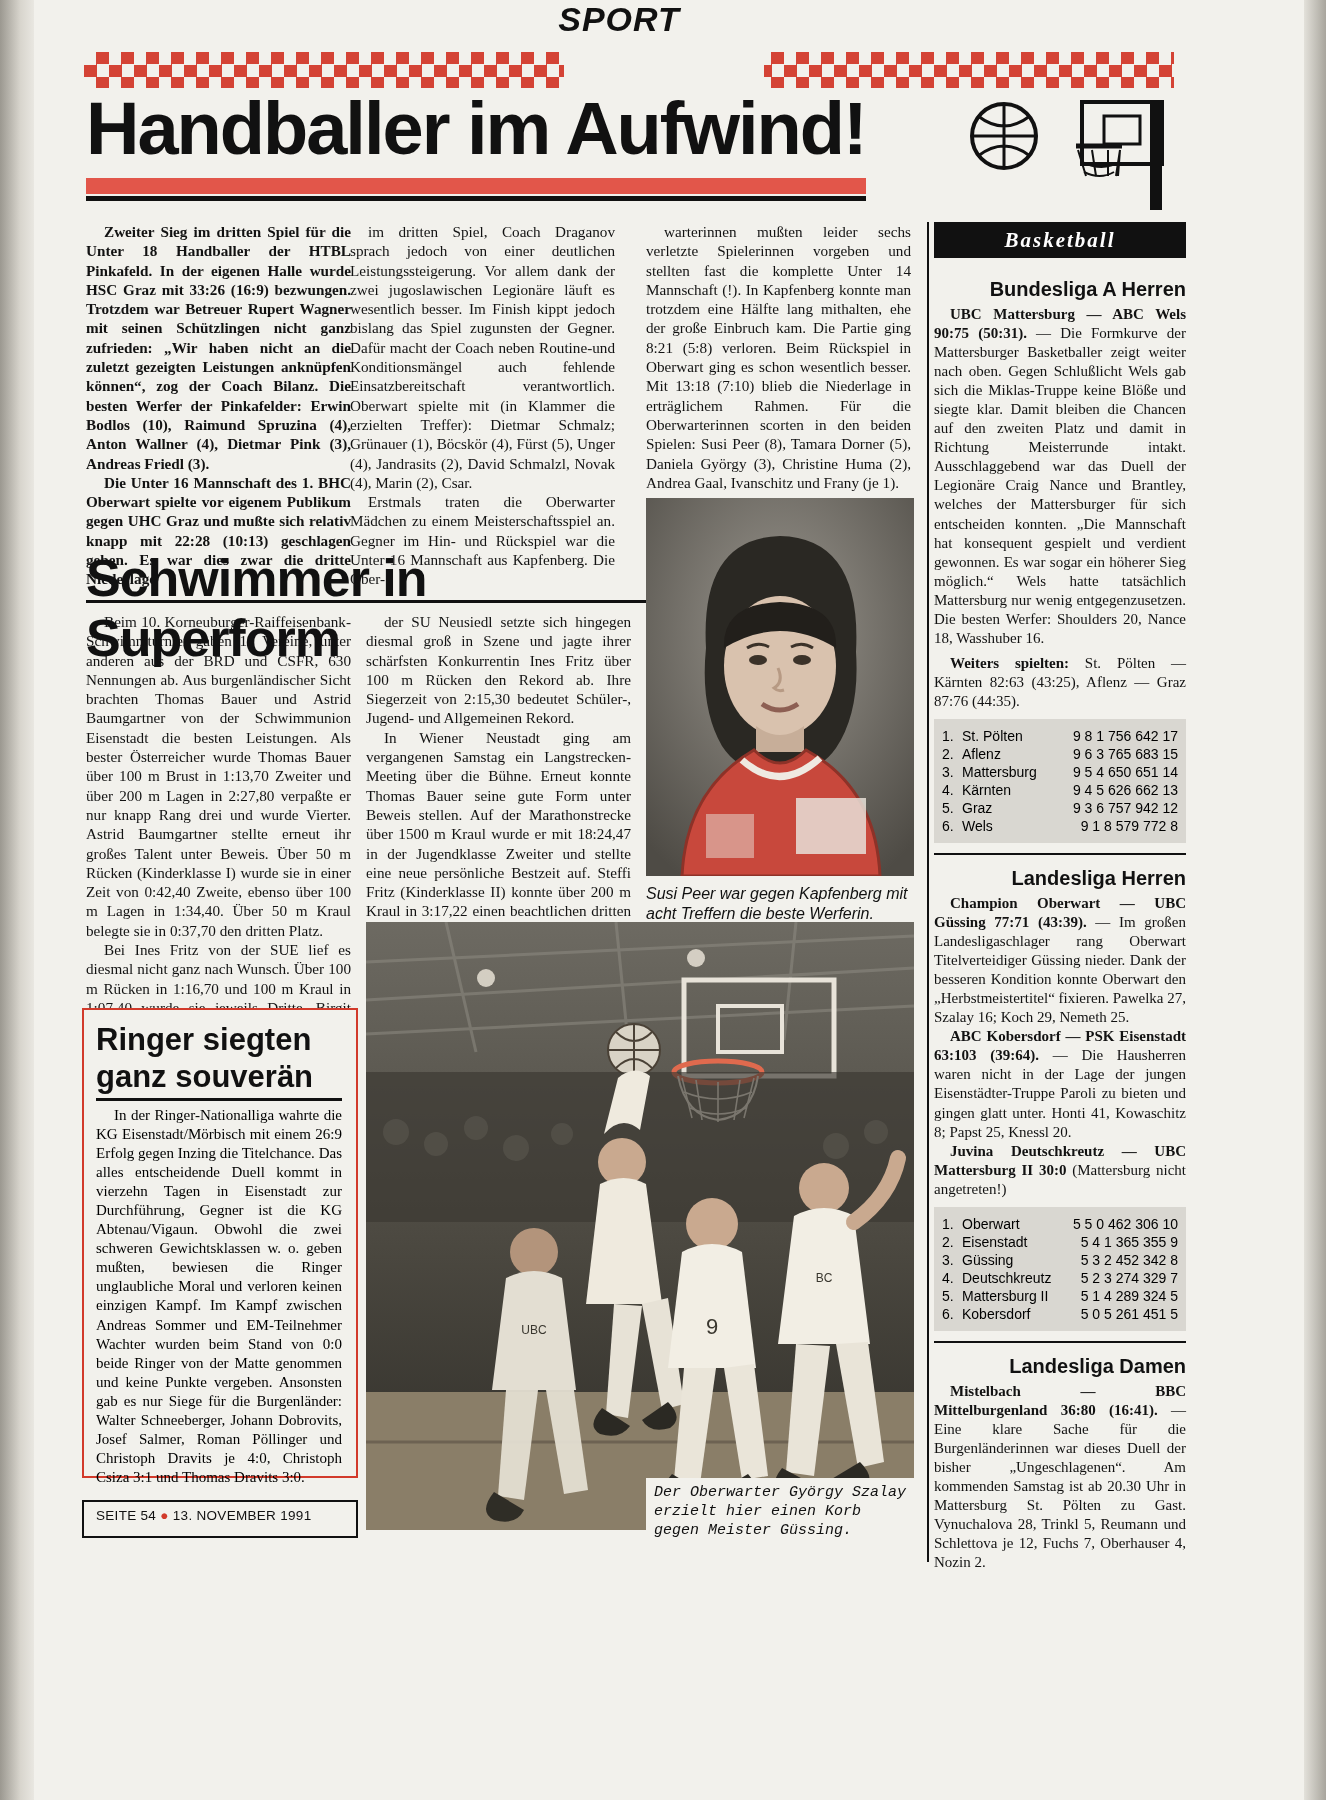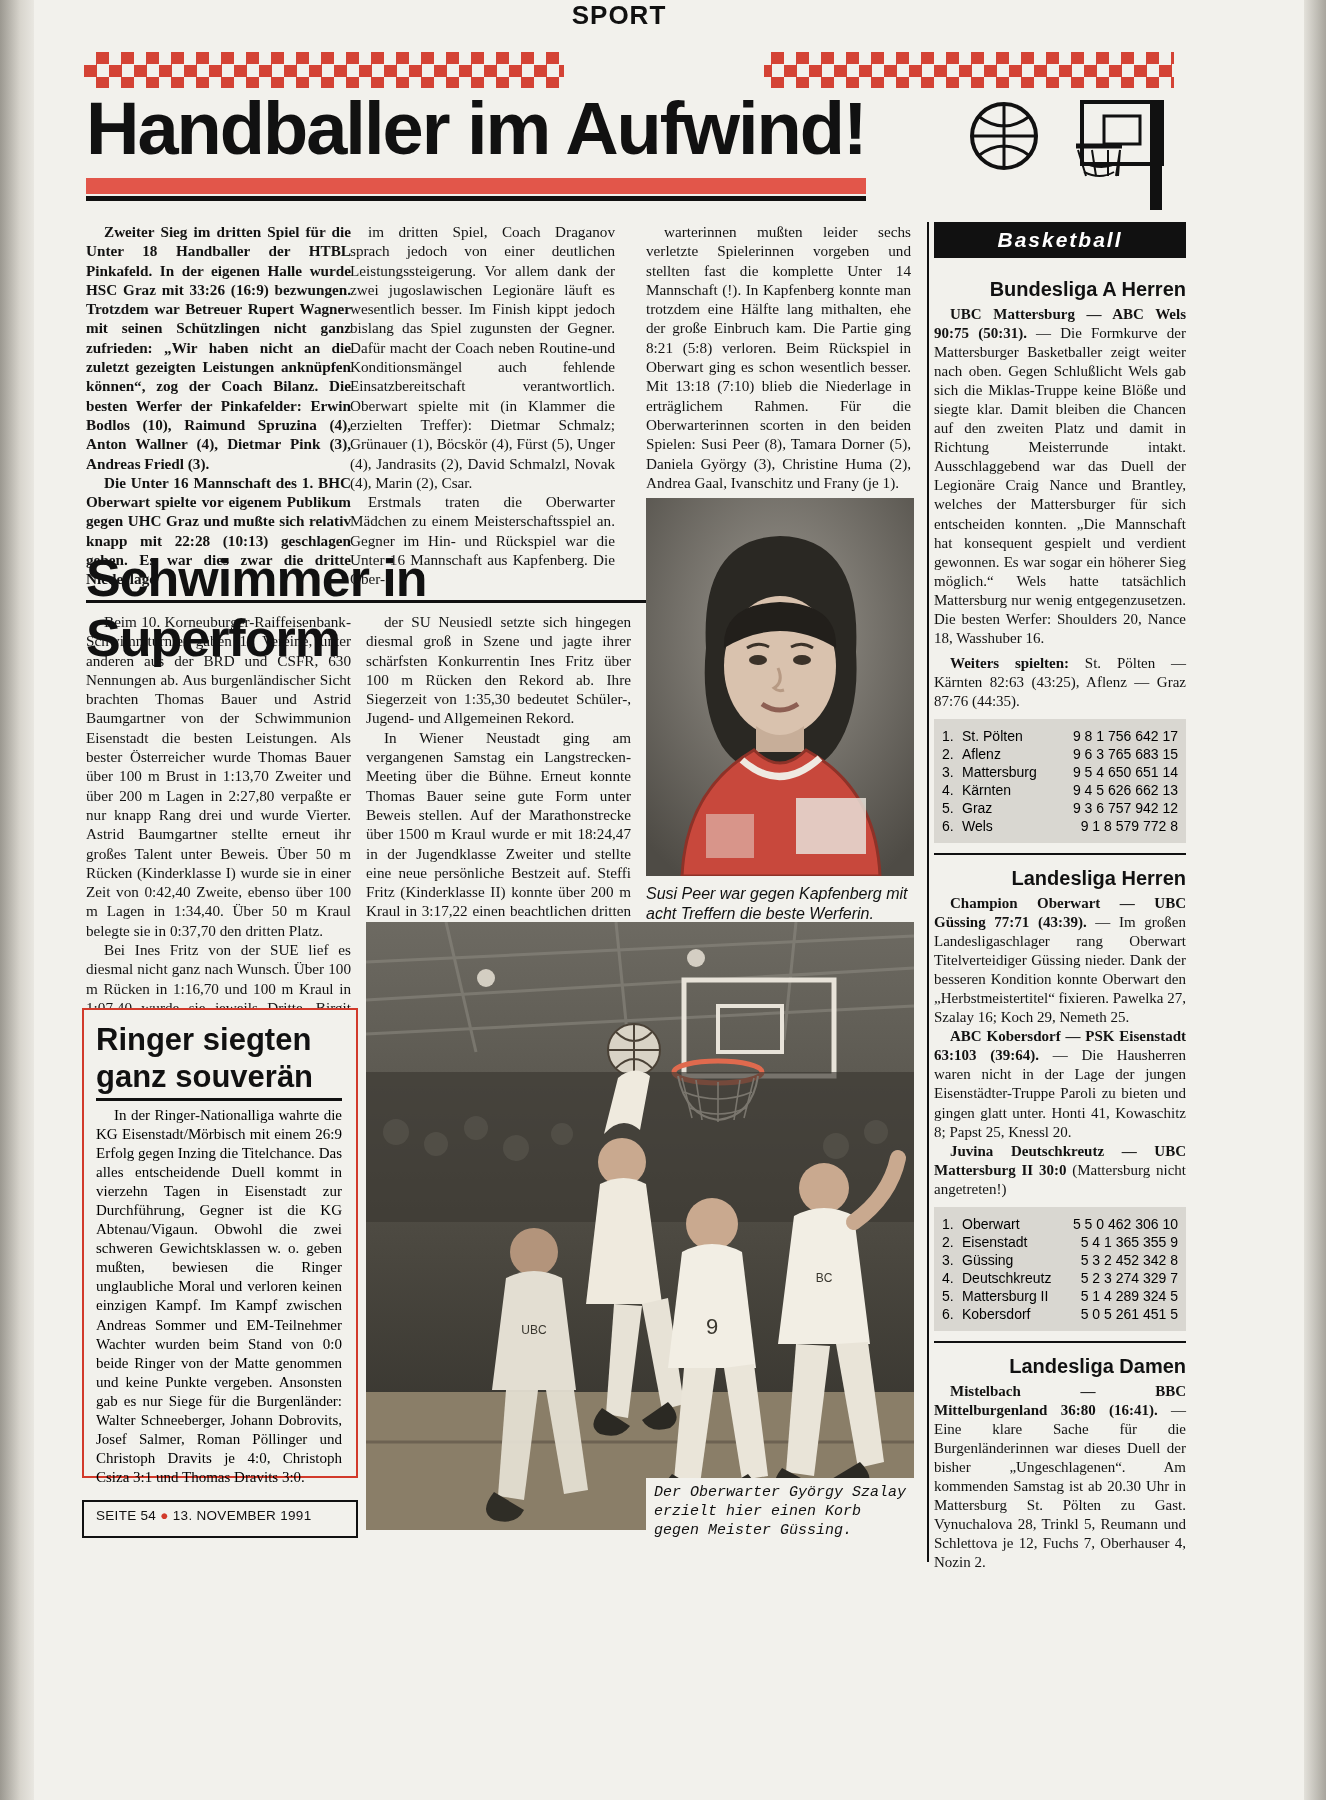--- a/index.html
+++ b/index.html
@@ -22,22 +22,22 @@
   .sheet{position:absolute;left:34px;top:0;width:1270px;height:1800px;background:#f2f1ec;}
 
   
   .checkerwrap{position:absolute;left:50px;top:52px;width:1090px;height:36px;}
   .checker{position:absolute;left:0;top:0;width:1090px;height:36px;
     background:
       repeating-conic-gradient(#d23a2b 0% 25%, #f2f1ec 0% 50%) 0 0/25px 25px;
     opacity:.95;}
   .sportbox{position:absolute;left:480px;top:-2px;width:200px;height:40px;background:#f2f1ec;}
   .sporttxt{position:absolute;left:500px;top:0px;width:170px;text-align:center;
-    font-family:"Liberation Sans", sans-serif;font-weight:bold;
-    font-size:26px;letter-spacing:1px;color:#111;}
+    font-family:"Liberation Sans", sans-serif;font-style:italic;font-weight:bold;
+    font-size:34px;letter-spacing:1px;color:#111;}
 
   .headline{
     position:absolute;left:52px;top:92px;width:880px;
     font-family:"Liberation Sans", sans-serif;font-weight:bold;font-size:74px;
     letter-spacing:-2px;color:#111;line-height:1;
   }
   .redbar{position:absolute;left:52px;top:178px;width:780px;height:16px;background:#e2564a;}
   .redbar2{position:absolute;left:52px;top:196px;width:780px;height:5px;background:#111;}
 
   
@@ -84,21 +84,21 @@
     background:#6b6760;overflow:hidden;}
   .cap2box{position:absolute;left:612px;top:1478px;width:268px;height:90px;background:#f2f1ec;}
   .cap2{position:absolute;left:620px;top:1484px;width:258px;
     font-family:Liberation Mono, monospace;font-style:italic;font-size:15px;line-height:1.25;color:#111;}
 
   
   .rail{position:absolute;left:900px;top:222px;width:252px;}
   .railline{position:absolute;left:893px;top:222px;width:2px;height:1340px;background:#111;}
   .bbhead{position:absolute;left:900px;top:222px;width:252px;height:36px;background:#111;}
   .bbhead span{display:block;text-align:center;color:#fff;
-    font-family:Liberation Sans, sans-serif;font-style:italic;font-weight:bold;
+    font-family:Liberation Serif, serif;font-style:italic;font-weight:bold;
     font-size:21px;letter-spacing:2px;line-height:36px;}
   .rh{font-family:"Liberation Sans", sans-serif;font-weight:bold;font-size:20px;
       text-align:right;color:#111;margin:12px 0 4px;}
   .rtxt{font-size:15px;line-height:1.27;text-align:justify;color:#121212;}
   .rtxt b{font-weight:bold;}
   .rtxt p{margin:0;text-indent:16px;}
   .rgrey{background:#d9d7d1;padding:8px 8px 8px 8px;margin-top:8px;}
   table.stand{width:100%;border-collapse:collapse;font-size:14px;
      font-family:"Liberation Sans", sans-serif;}
   table.stand td{padding:1px 0;}
@@ -148,21 +148,21 @@
     <p>warterinnen mußten leider sechs verletzte Spielerinnen vorgeben und stellten fast die komplette Unter 14 Mannschaft (!). In Kapfenberg konnte man trotzdem eine Hälfte lang mithalten, ehe der große Einbruch kam. Die Partie ging 8:21 (5:8) verloren. Beim Rückspiel in Oberwart ging es schon wesentlich besser. Mit 13:18 (7:10) blieb die Niederlage in erträglichem Rahmen. Für die Oberwarterinnen scorten in den beiden Spielen: Susi Peer (8), Tamara Dorner (5), Daniela György (3), Christine Huma (2), Andrea Gaal, Ivanschitz und Frany (je 1).</p>
   </div>
 
   <div class="headline2">Schwimmer in Superform</div>
   <div class="rule2"></div>
   <div class="col s1">
     <p>Beim 10. Korneuburger-Raiffeisenbank-Schwimmturnier gaben 15 Vereine, unter anderen aus der BRD und CSFR, 630 Nennungen ab. Aus burgenländischer Sicht brachten Thomas Bauer und Astrid Baumgartner von der Schwimmunion Eisenstadt die besten Leistungen. Als bester Österreicher wurde Thomas Bauer über 100 m Brust in 1:13,70 Zweiter und über 200 m Lagen in 2:27,80 verpaßte er nur knapp Rang drei und wurde Vierter. Astrid Baumgartner stellte erneut ihr großes Talent unter Beweis. Über 50 m Rücken (Kinderklasse I) wurde sie in einer Zeit von 0:42,40 Zweite, ebenso über 100 m Lagen in 1:34,40. Über 50 m Kraul belegte sie in 0:37,70 den dritten Platz.</p>
     <p>Bei Ines Fritz von der SUE lief es diesmal nicht ganz nach Wunsch. Über 100 m Rücken in 1:16,70 und 100 m Kraul in 1:07,40 wurde sie jeweils Dritte. Birgit Böhm von</p>
   </div>
   <div class="col s2">
-    <p>der SU Neusiedl setzte sich hingegen diesmal groß in Szene und jagte ihrer schärfsten Konkurrentin Ines Fritz über 100 m Rücken den Rekord ab. Ihre Siegerzeit von 1:35,30 bedeutet Schüler-, Jugend- und Allgemeinen Rekord.</p>
+    <p>der SU Neusiedl setzte sich hingegen diesmal groß in Szene und jagte ihrer schärfsten Konkurrentin Ines Fritz über 100 m Rücken den Rekord ab. Ihre Siegerzeit von 2:15,30 bedeutet Schüler-, Jugend- und Allgemeinen Rekord.</p>
     <p>In Wiener Neustadt ging am vergangenen Samstag ein Langstrecken-Meeting über die Bühne. Erneut konnte Thomas Bauer seine gute Form unter Beweis stellen. Auf der Marathonstrecke über 1500 m Kraul wurde er mit 18:24,47 in der Jugendklasse Zweiter und stellte eine neue persönliche Bestzeit auf. Steffi Fritz (Kinderklasse II) konnte über 200 m Kraul in 3:17,22 einen beachtlichen dritten Platz erschwimmen.</p>
   </div>
 
   <div class="ringerbox"></div>
   <div class="ringer-h">Ringer siegten ganz souverän</div>
   <div class="ringer-rule"></div>
   <div class="ringer-txt">
     <p style="margin:0;text-indent:18px;">In der Ringer-Nationalliga wahrte die KG Eisenstadt/Mörbisch mit einem 26:9 Erfolg gegen Inzing die Titelchance. Das alles entscheidende Duell kommt in vierzehn Tagen in Eisenstadt zur Durchführung, Gegner ist die KG Abtenau/Vigaun. Obwohl die zwei schweren Gewichtsklassen w. o. geben mußten, bewiesen die Ringer unglaubliche Moral und verloren keinen einzigen Kampf. Im Kampf zwischen Andreas Sommer und EM-Teilnehmer Wachter wurden beim Stand von 0:0 beide Ringer von der Matte genommen und keine Punkte vergeben. Ansonsten gab es nur Siege für die Burgenländer: Walter Schneeberger, Johann Dobrovits, Josef Salmer, Roman Pöllinger und Christoph Dravits je 4:0, Christoph Csiza 3:1 und Thomas Dravits 3:0.</p>
   </div>
 

